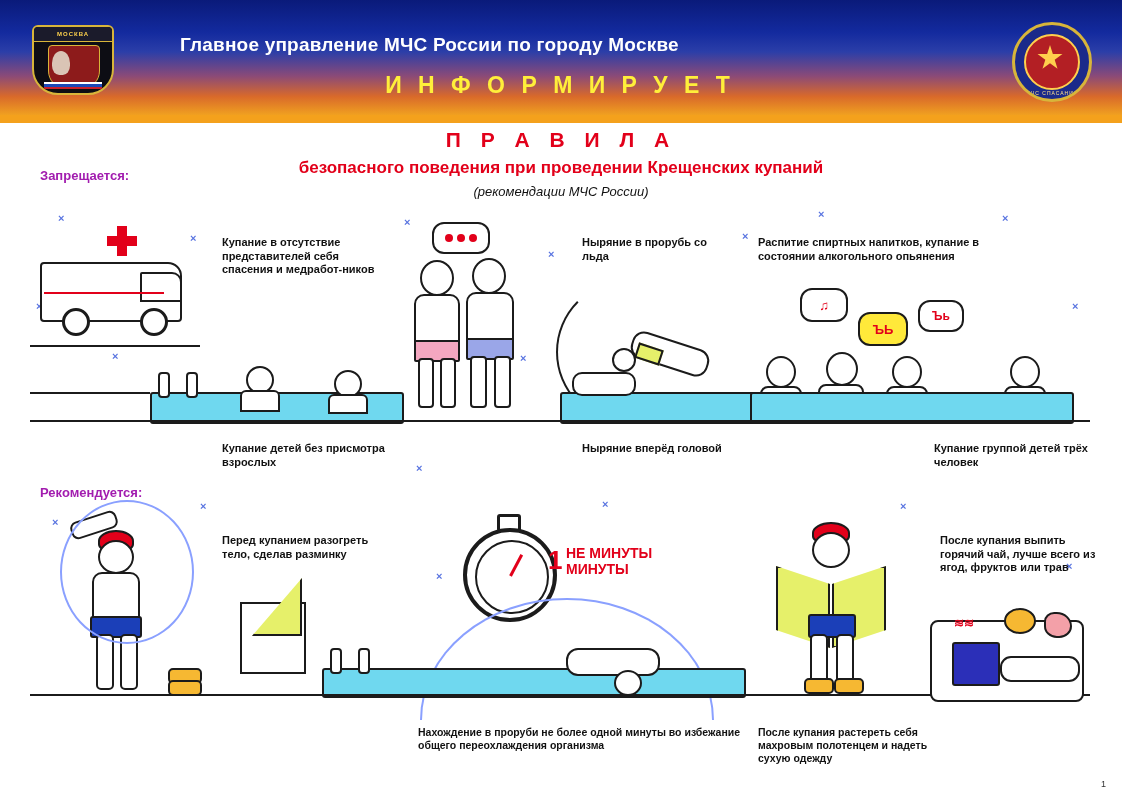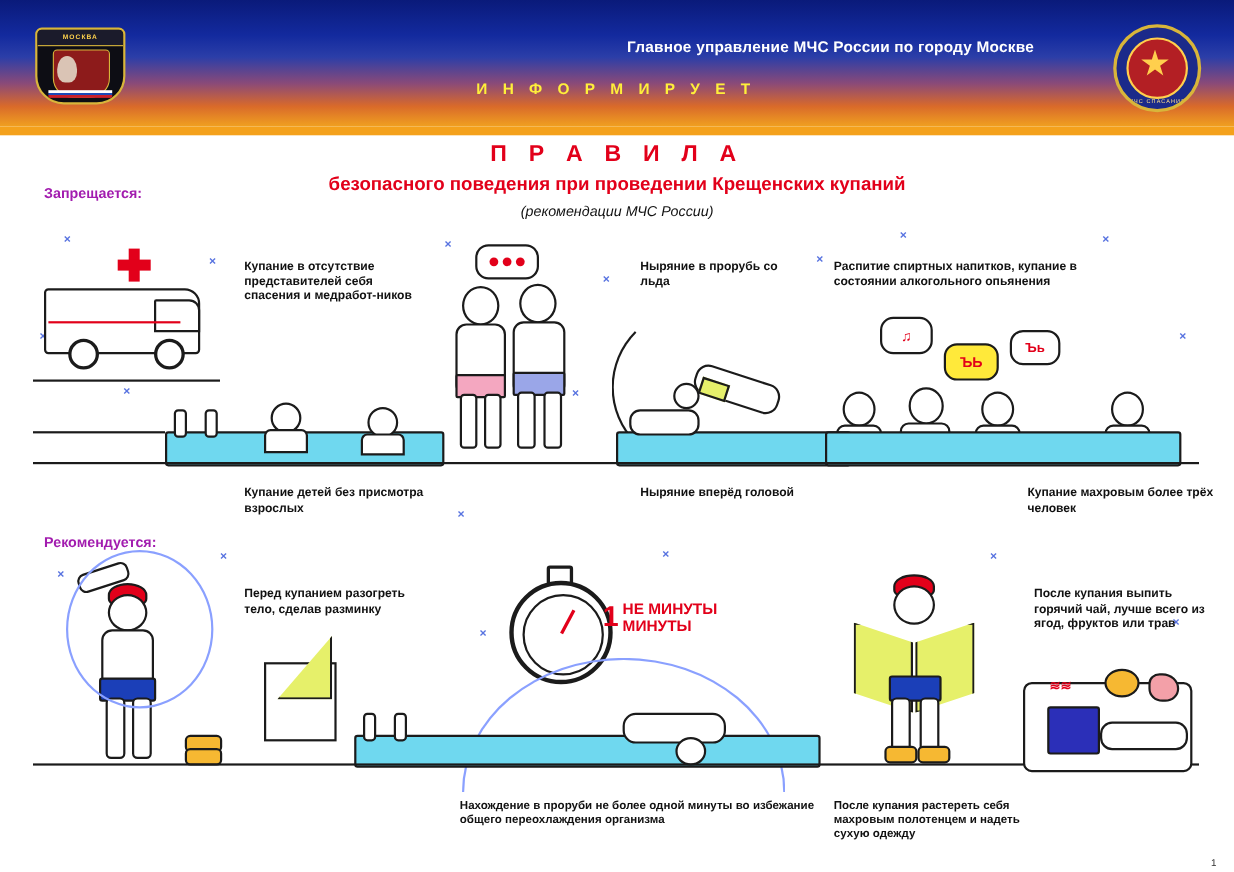--- a/index.html
+++ b/index.html
@@ -2,24 +2,24 @@
 <html><head>
 <meta charset="utf-8">
 <style>
   html,body{margin:0;padding:0;background:#ffffff;}
   body{width:1122px;height:793px;overflow:hidden;font-family:"Liberation Sans",sans-serif;}
   #poster{position:relative;width:1122px;height:793px;background:#ffffff;}
 
   
   .header{position:absolute;left:0;top:0;width:1122px;height:115px;
     background:linear-gradient(180deg,#0a1a7a 0%,#132a9e 28%,#2b3ea8 45%,#8a4a78 66%,#d96a2a 84%,#f0a020 100%);}
-  .header-title{position:absolute;left:180px;top:34px;width:760px;text-align:right;
-    color:#ffffff;font-size:14px;font-weight:bold;letter-spacing:0.2px;}
+  .header-title{position:absolute;left:180px;top:34px;width:760px;text-align:left;
+    color:#ffffff;font-size:19px;font-weight:bold;letter-spacing:0.2px;}
   .header-sub{position:absolute;left:180px;top:72px;width:760px;text-align:center;
-    color:#ffef3a;font-size:14px;font-weight:bold;letter-spacing:5px;}
+    color:#ffef3a;font-size:23px;font-weight:bold;letter-spacing:5px;}
 
   
   .emblem-left{position:absolute;left:32px;top:25px;width:78px;height:66px;background:#0d0d14;
     border:2px solid #d8b53a;border-radius:6px 6px 26px 26px;overflow:hidden;}
   .emblem-left .top-band{position:absolute;left:0;top:0;width:100%;height:14px;background:#1b1b2b;
     border-bottom:1px solid #d8b53a;}
   .emblem-left .top-band span{display:block;text-align:center;color:#ffd34d;font-size:6px;font-weight:bold;
     letter-spacing:1px;line-height:14px;}
   .emblem-left .inner{position:absolute;left:14px;top:18px;width:50px;height:42px;background:#8d1b1b;
     border:1px solid #d8b53a;border-radius:4px 4px 18px 18px;}
@@ -244,21 +244,21 @@
     <div class="ink circ skin" style="left:246px;top:366px;width:24px;height:24px"></div>
     <div class="ink skin" style="left:240px;top:390px;width:36px;height:18px;border-radius:6px 6px 0 0"></div>
     <div class="ink circ skin" style="left:334px;top:370px;width:24px;height:24px"></div>
     <div class="ink skin" style="left:328px;top:394px;width:36px;height:16px;border-radius:6px 6px 0 0"></div>
   </div>
   <div class="cap" style="left:222px;top:442px;width:190px">Купание детей без присмотра взрослых</div>
 
   <div class="ink skin" style="left:572px;top:372px;width:60px;height:20px;border-radius:10px"></div>
   <div class="cap" style="left:582px;top:442px;width:160px">Ныряние вперёд головой</div>
 
-  <div class="cap" style="left:934px;top:442px;width:180px">Купание махровым более трёх человек</div>
+  <div class="cap" style="left:934px;top:442px;width:180px">Купание группой детей трёх человек</div>
 
   <div>
     <div class="cap-red" style="left:98px;top:530px;width:32px;height:18px"></div>
     <div class="ink circ skin" style="left:98px;top:540px;width:32px;height:30px"></div>
     <div class="ink skin" style="left:92px;top:572px;width:44px;height:56px;border-radius:10px"></div>
     <div class="trunks" style="left:90px;top:616px;width:48px;height:18px"></div>
     <div class="ink skin" style="left:96px;top:634px;width:14px;height:52px;border-radius:5px"></div>
     <div class="ink skin" style="left:120px;top:634px;width:14px;height:52px;border-radius:5px"></div>
     <div class="ink skin" style="left:70px;top:516px;width:44px;height:14px;border-radius:7px;transform:rotate(-18deg)"></div>
     <div class="ink" style="left:60px;top:500px;width:130px;height:140px;border-radius:50%;border-color:#8aa0ff;background:transparent"></div>

